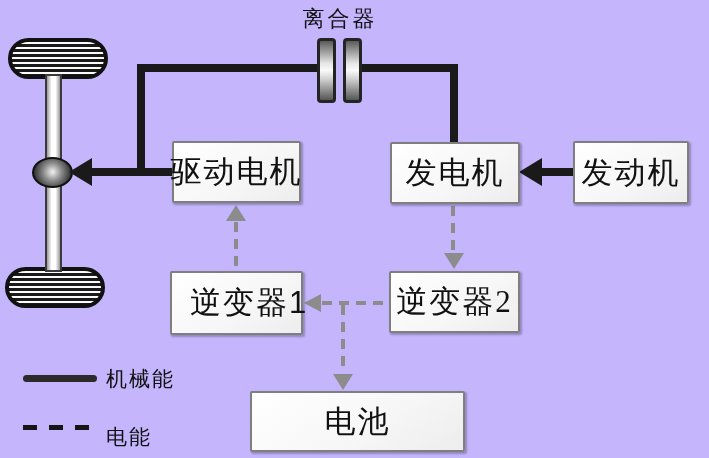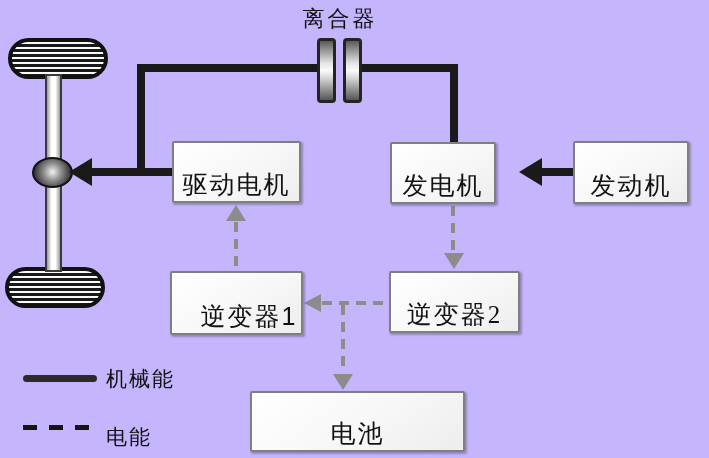--- a/index.html
+++ b/index.html
@@ -6,22 +6,22 @@
   .canvas {
     position:relative; width:709px; height:458px; background:#c4b5fd;
     font-family:"Liberation Sans", sans-serif; overflow:hidden;
   }
   
   .node {
     position:absolute; box-sizing:border-box;
     border:2px solid #7f7f7f; border-radius:2px;
     background:linear-gradient(145deg,#ffffff 0%,#f6f6f6 60%,#ededed 100%);
     box-shadow:1.5px 1.5px 2px rgba(0,0,0,0.25);
-    display:flex; align-items:flex-end; justify-content:center;
-    font-size:25px; color:#111; letter-spacing:2px; white-space:nowrap;
+    display:flex; align-items:center; justify-content:center;
+    font-size:31px; color:#111; letter-spacing:2px; white-space:nowrap;
   }
   
   .mline { position:absolute; background:#1a1a1a; }
   
   .tri { position:absolute; width:0; height:0; }
   .tri-left-black  { border-top:14px solid transparent; border-bottom:14px solid transparent; border-right:23px solid #1a1a1a; }
   .tri-left-gray   { border-top:9px solid transparent;  border-bottom:9px solid transparent;  border-right:17px solid #8c8c8c; }
   .tri-down-gray   { border-left:10px solid transparent; border-right:10px solid transparent; border-top:16px solid #8c8c8c; }
   .tri-up-gray     { border-left:10px solid transparent; border-right:10px solid transparent; border-bottom:16px solid #8c8c8c; }
   
@@ -93,21 +93,21 @@
 
   <div class="tri tri-left-gray" style="left:304px; top:294px;"></div>
   <div class="eline-h" style="left:322px; top:301px; width:68px;"></div>
 
   <div class="eline-v" style="left:341px; top:305px; height:68px;"></div>
   <div class="tri tri-down-gray" style="left:333px; top:374px;"></div>
 
   <div class="node" style="left:172px; top:141px; width:129px; height:62px;">
     <span>驱动电机</span>
   </div>
-  <div class="node" style="left:390px; top:142px; width:106px; height:62px;">
+  <div class="node" style="left:390px; top:142px; width:130px; height:62px;">
     <span>发电机</span>
   </div>
   <div class="node" style="left:573px; top:141px; width:116px; height:63px;">
     <span>发动机</span>
   </div>
   <div class="node" style="left:170px; top:271px; width:133px; height:64px;padding-left:25px;">
     <span>逆变器1</span>
   </div>
   <div class="node" style="left:389px; top:271px; width:131px; height:62px;font-family:Liberation Serif, serif;">
     <span>逆变器2</span>

